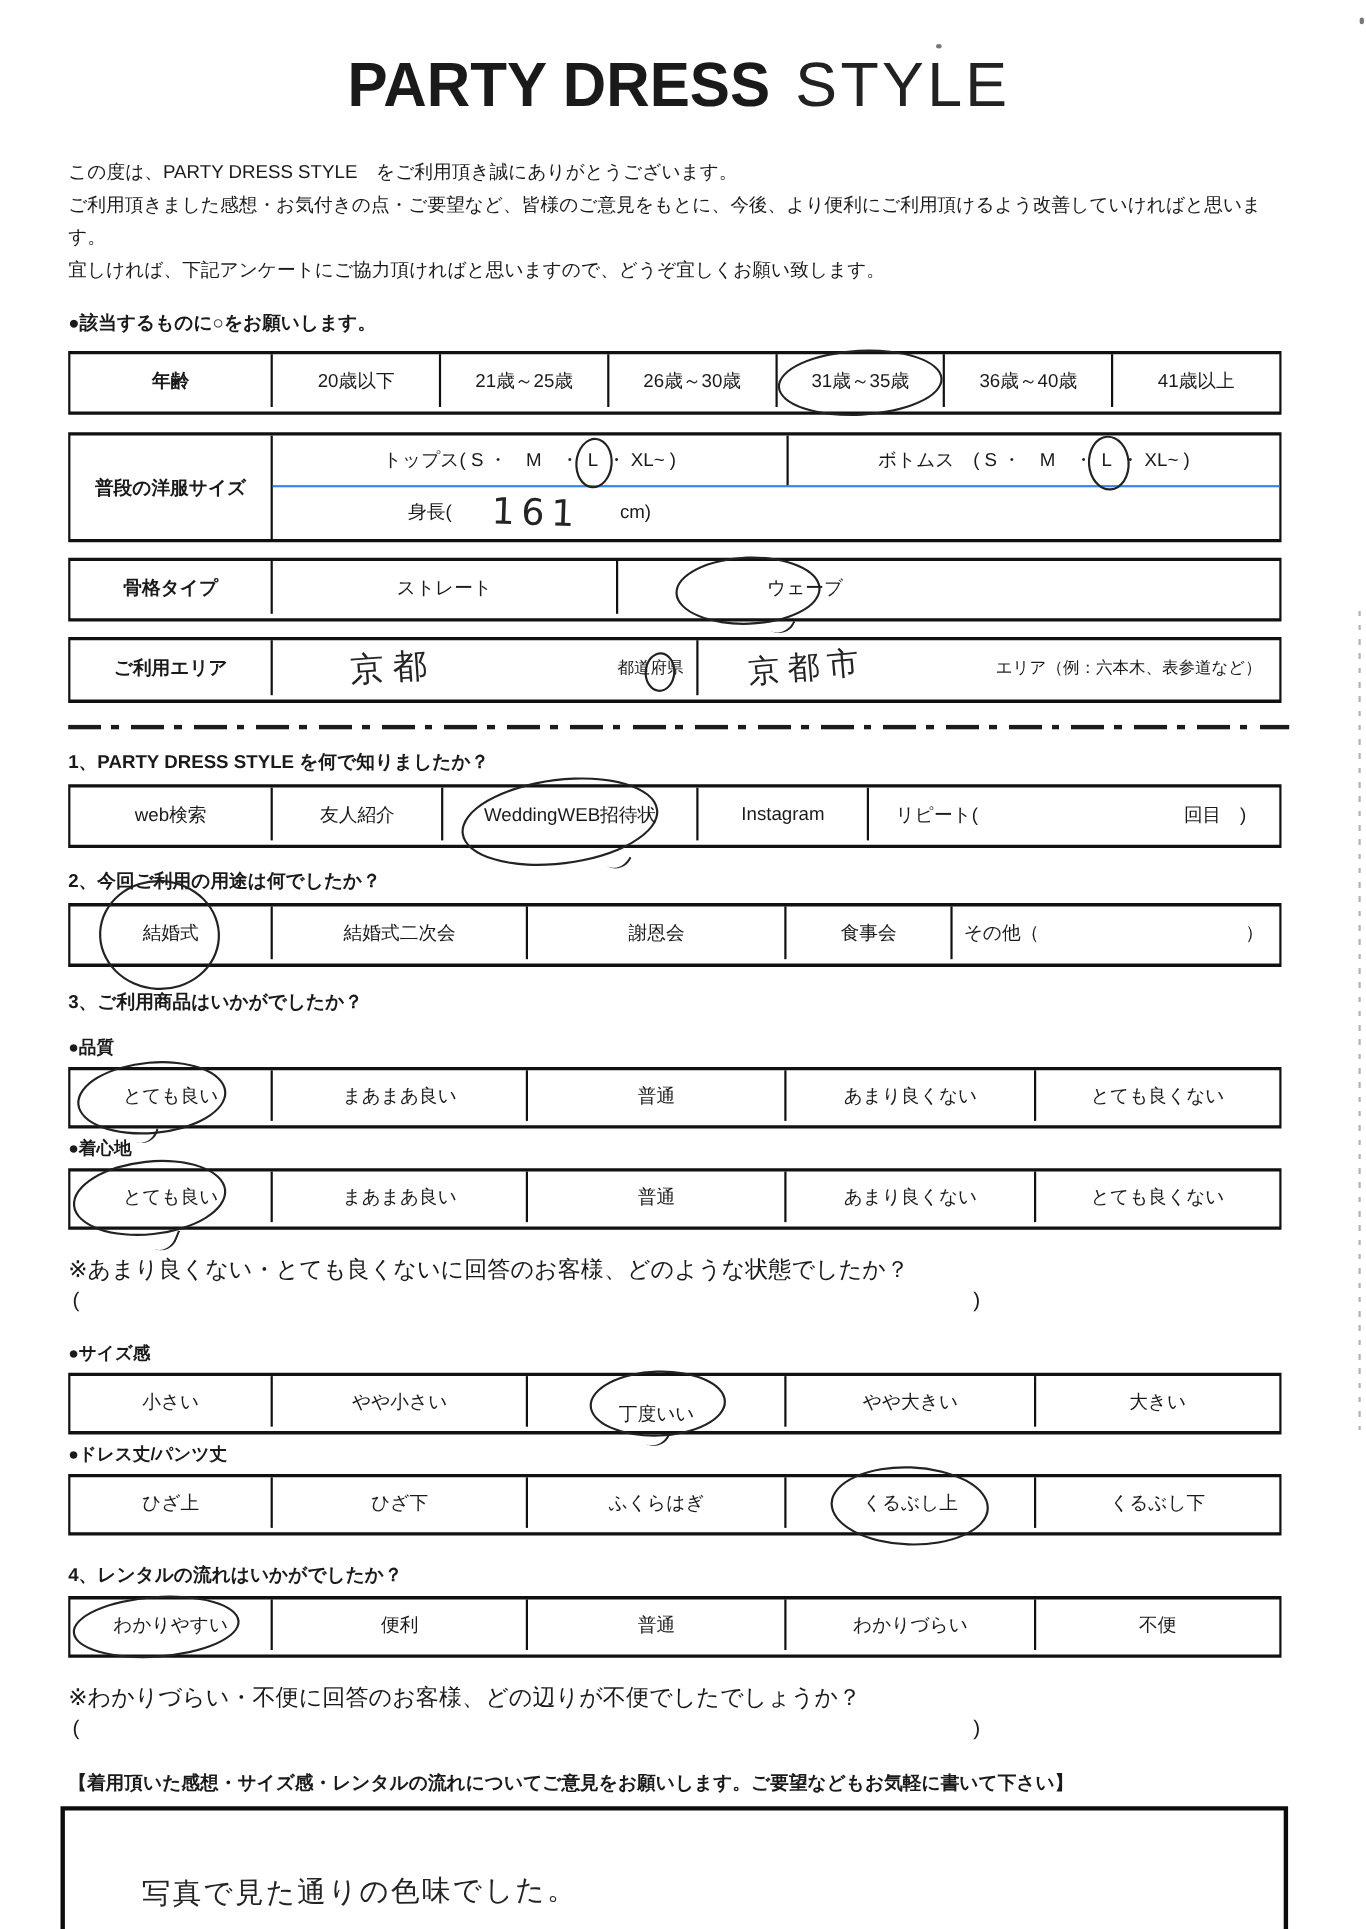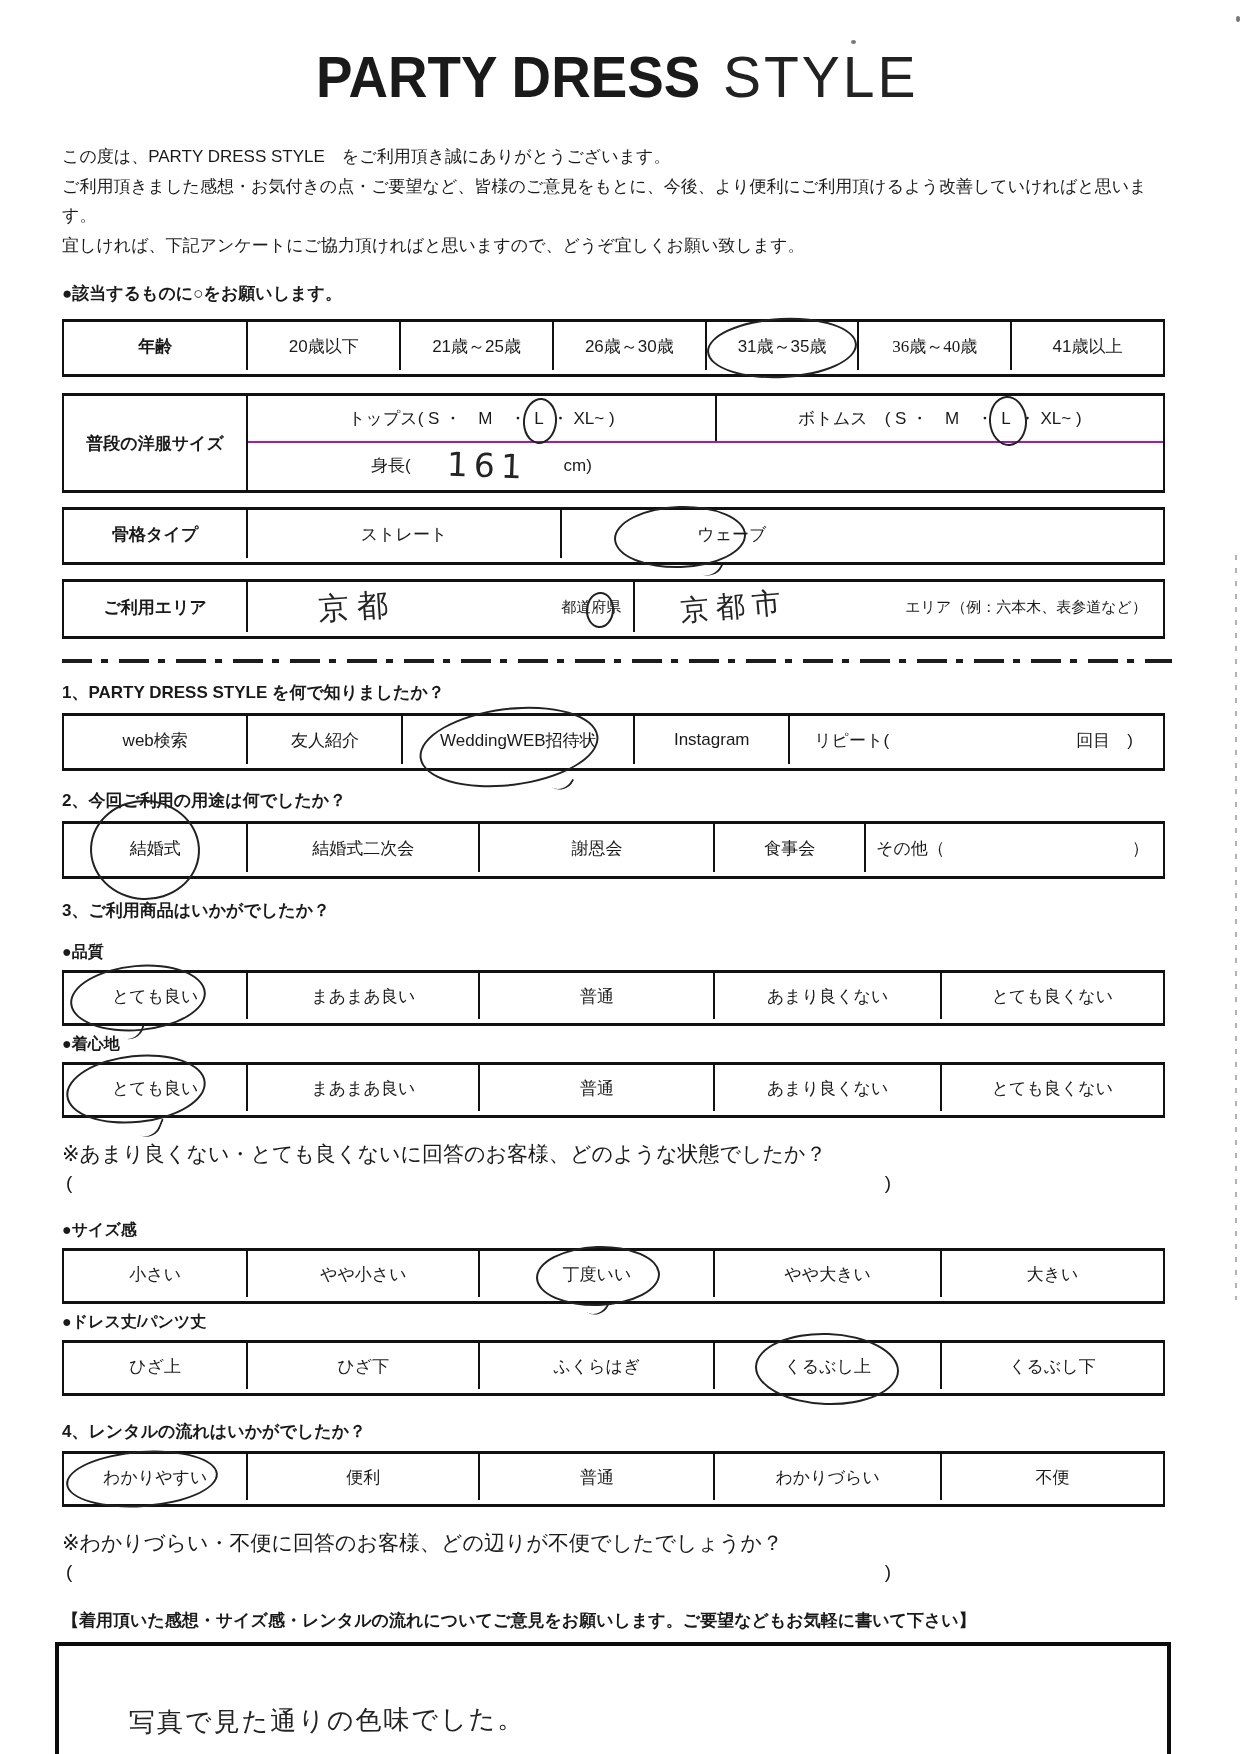--- a/index.html
+++ b/index.html
@@ -13,21 +13,21 @@
   .titlebar{text-align:center;margin-top:44px;white-space:nowrap;}
   .title-bold{font-size:57px;font-weight:800;letter-spacing:0px;display:inline-block;transform:scaleX(.96);}
   .title-light{font-size:57px;font-weight:400;letter-spacing:3px;display:inline-block;margin-left:10px;color:#222;}
   .intro{margin-top:32px;font-size:17px;line-height:29px;}
   .intro p{margin:0 0 1px 0;}
   .instruction{margin-top:22px;font-size:17px;font-weight:700;}
   
   .tbl{display:flex;border:2px solid #111;border-top-width:3px;border-bottom-width:3px;background:#fff;}
   .tblcol{display:flex;flex-direction:column;border:2px solid #111;border-top-width:3px;border-bottom-width:3px;}
   .row{display:flex;}
-  .row + .row{border-top:2px solid #a21caf;}
+  .row + .row{border-top:2px solid #3b82f6;}
   .cell{display:flex;align-items:center;justify-content:center;font-size:17px;
         position:relative;height:50px;box-sizing:border-box;}
   .cell + .cell{border-left:2px solid #111;}
   .cell.hd{font-weight:700;}
   .cell.left{justify-content:flex-start;}
   .small{font-size:15px;}
   
   .cir{position:absolute;border:2.5px solid #222;border-radius:50%;pointer-events:none;z-index:3;background:transparent;}
   .tail{position:absolute;width:16px;height:18px;border-right:2.5px solid #222;
         border-bottom-right-radius:16px;pointer-events:none;z-index:3;}
@@ -71,21 +71,21 @@
 
     <div class="tbl" style="margin-top:14px;height:52px;">
       <div class="cell hd" style="width:16.6%;height:48px;">年齢</div>
       <div class="cell" style="width:13.9%;height:48px;">20歳以下</div>
       <div class="cell" style="width:13.9%;height:48px;">21歳～25歳</div>
       <div class="cell" style="width:13.9%;height:48px;">26歳～30歳</div>
       <div class="cell" style="width:13.9%;height:48px;">
         <span>31歳～35歳</span>
         <span class="cir" style="left:0px;top:-4px;width:146px;height:56px;transform:rotate(-3deg);"></span>
       </div>
-      <div class="cell" style="width:13.9%;height:48px;font-family:Liberation Serif, serif;">36歳～40歳</div>
+      <div class="cell" style="width:13.9%;height:48px;">36歳～40歳</div>
       <div class="cell" style="width:13.9%;height:48px;">41歳以上</div>
     </div>
 
     <div class="tblcol" style="margin-top:16px;">
       <div class="row">
         <div class="cell hd" style="width:16.6%;height:94px;">普段の洋服サイズ</div>
         <div style="width:83.4%;border-left:2px solid #111;display:flex;flex-direction:column;">
           <div class="row" style="border-top:none;">
             <div class="cell" style="width:51%;height:45px;">
               <span>トップス( S ・　M　・</span>
@@ -203,21 +203,21 @@
     <div class="note">※あまり良くない・とても良くないに回答のお客様、どのような状態でしたか？</div>
     <div class="paren-row">
       <span>(</span>
       <span>)</span>
     </div>
 
     <div class="sublabel" style="margin-top:26px;">●サイズ感</div>
     <div class="tbl" style="margin-top:7px;height:50px;">
       <div class="cell" style="width:16.6%;height:46px;">小さい</div>
       <div class="cell" style="width:21.1%;height:46px;">やや小さい</div>
-      <div class="cell" style="width:21.4%;height:46px;">
+      <div class="cell" style="width:21.4%;height:46px;align-items:flex-end;">
         <span>丁度いい</span>
         <span class="cir" style="left:56px;top:-5px;width:120px;height:56px;transform:rotate(-2deg);"></span>
         <span class="tail" style="left:108px;top:48px;transform:rotate(30deg);"></span>
       </div>
       <div class="cell" style="width:20.6%;height:46px;">やや大きい</div>
       <div class="cell" style="width:20.3%;height:46px;">大きい</div>
     </div>
 
     <div class="sublabel" style="margin-top:8px;">●ドレス丈/パンツ丈</div>
     <div class="tbl" style="margin-top:7px;height:50px;">

